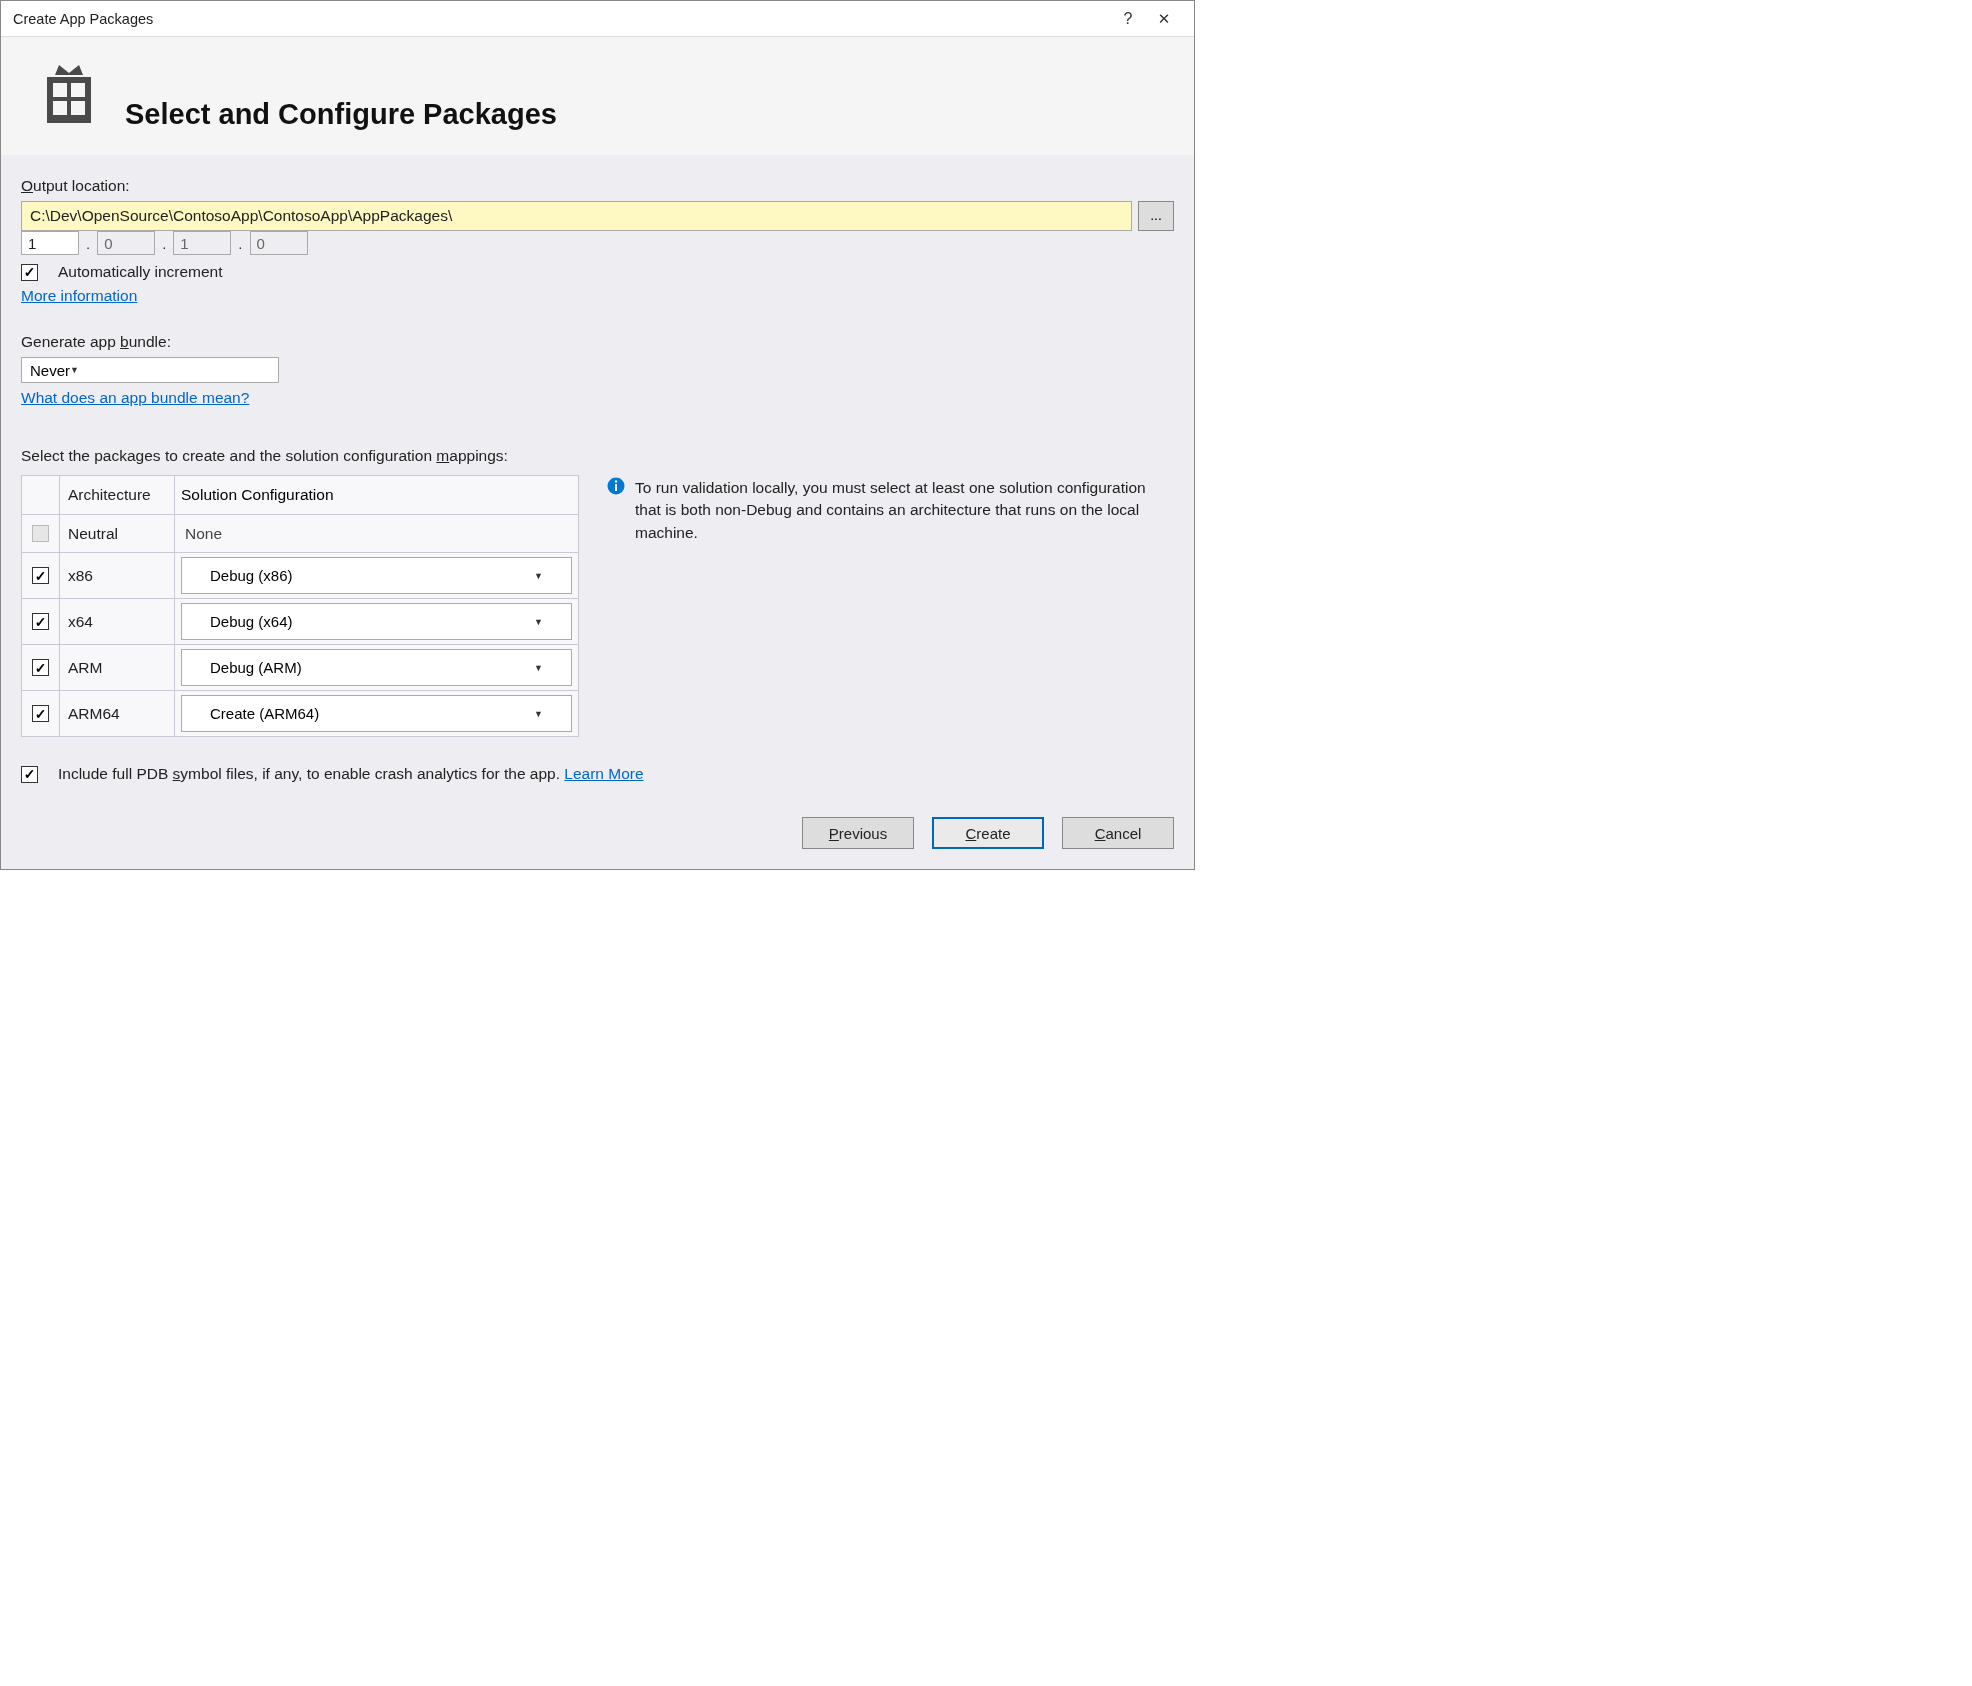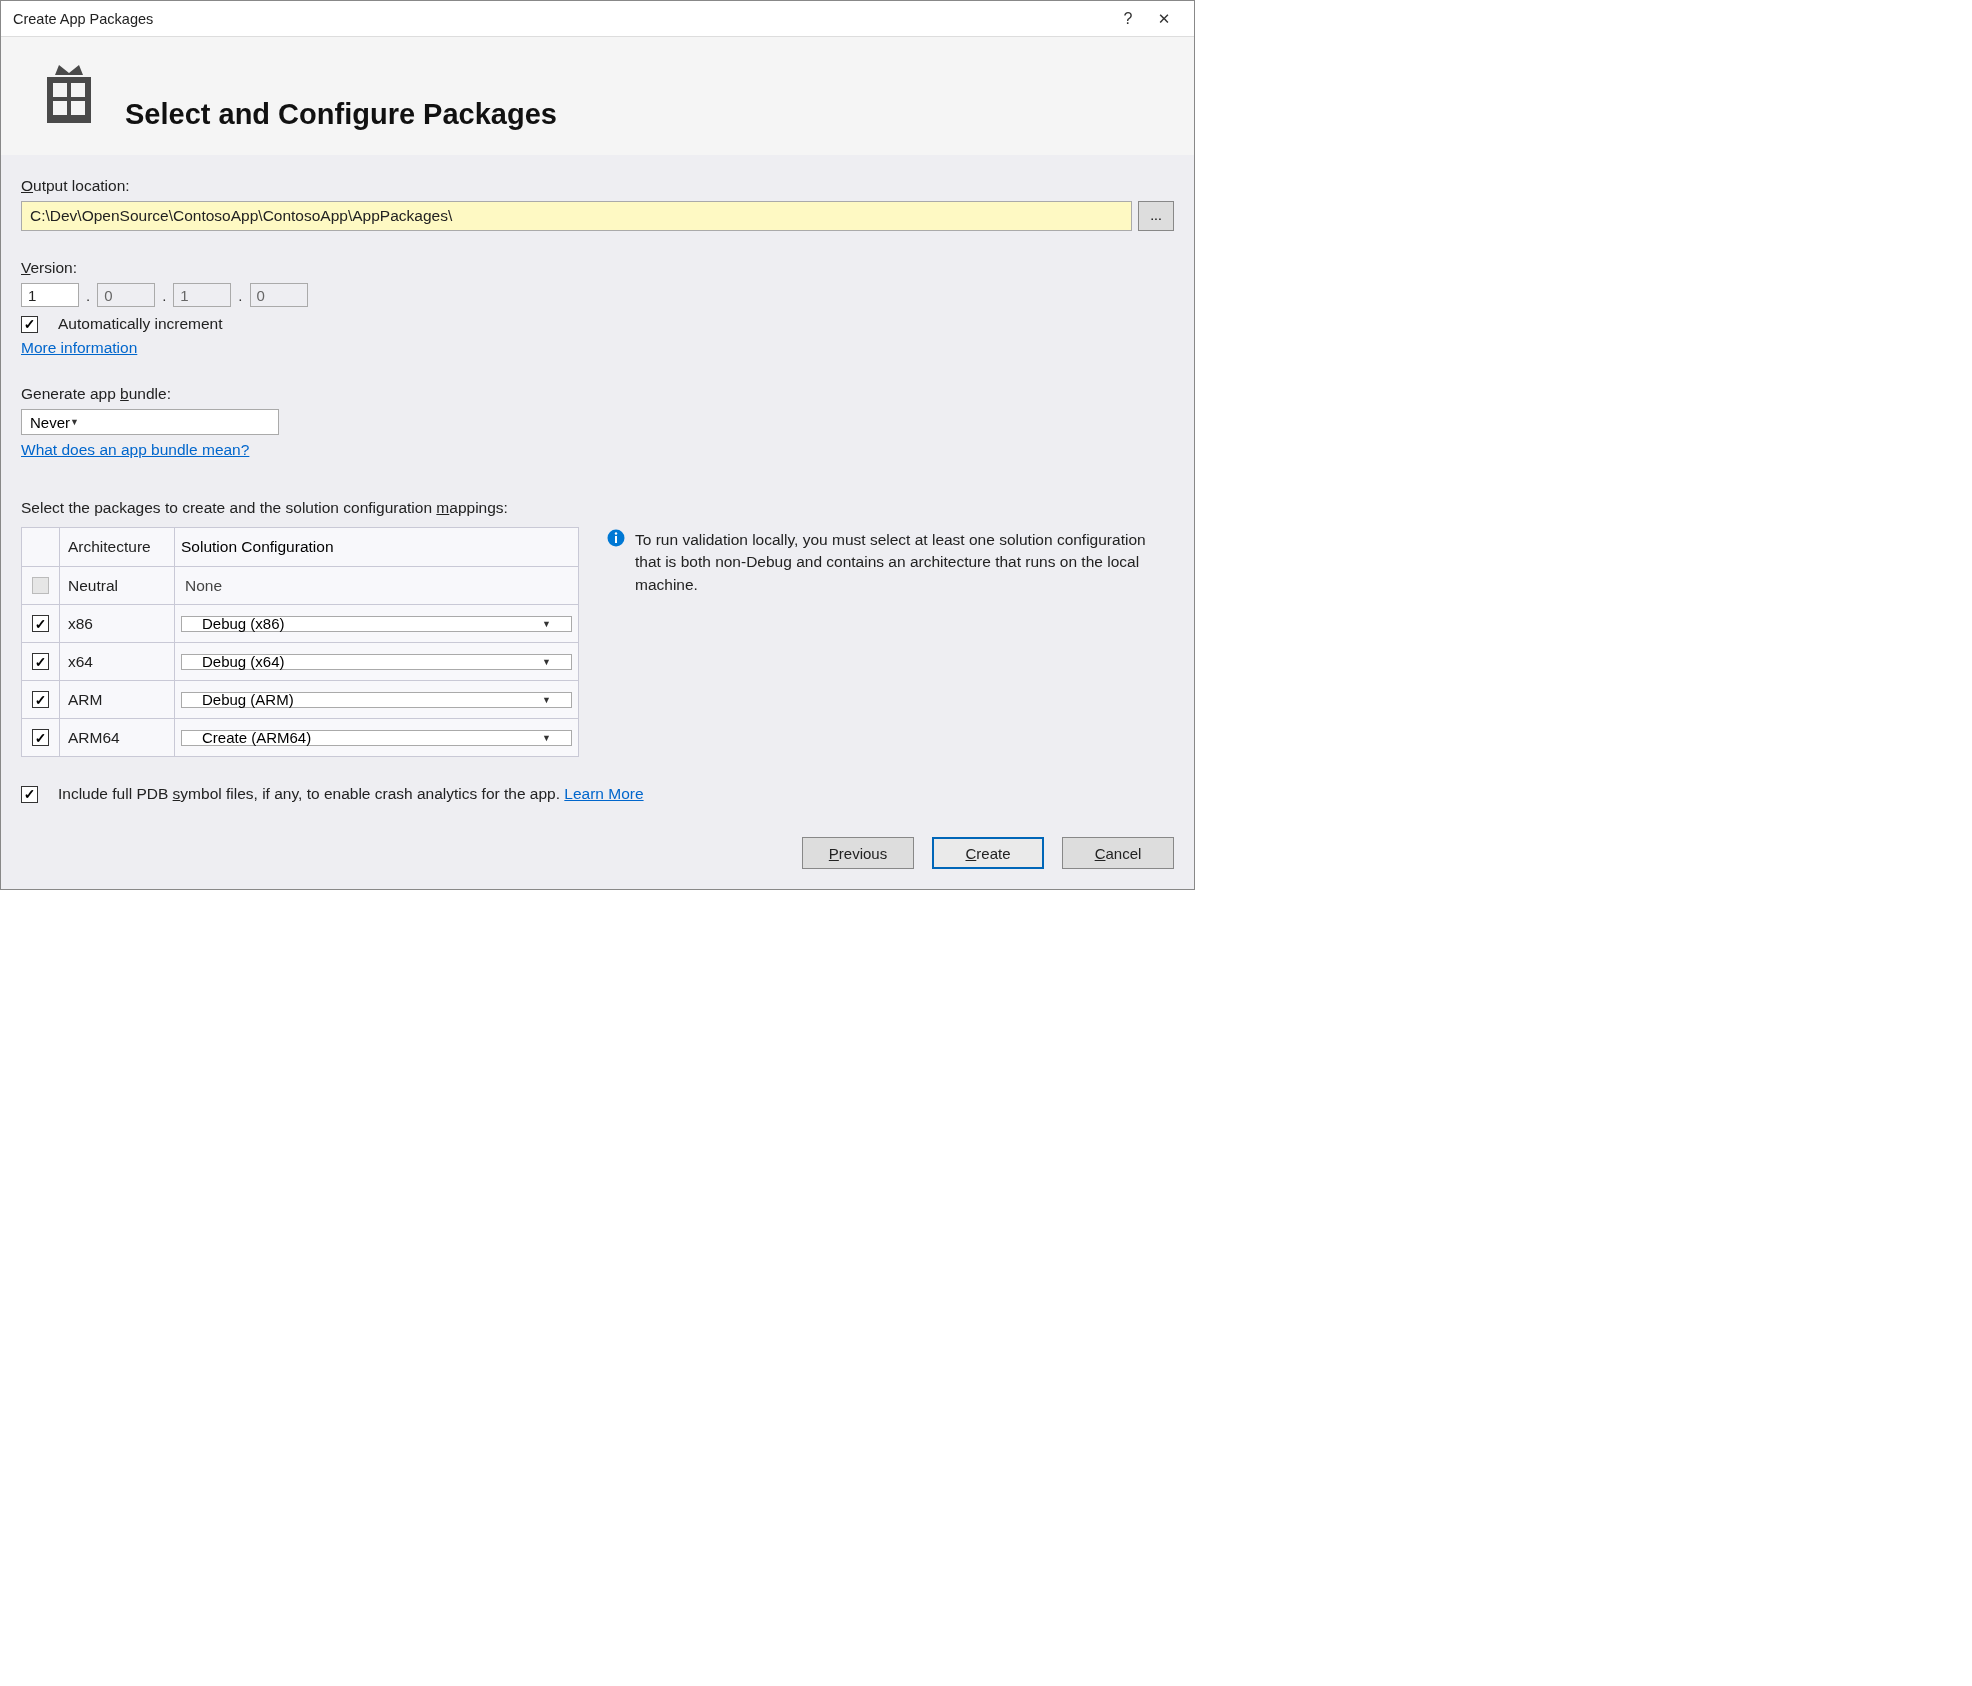--- a/index.html
+++ b/index.html
@@ -207,27 +207,27 @@
       align-items: center;
       padding: 4px 6px;
       font-size: 15.5px;
     }
     .col-config .italic {
       color: #444;
       padding-left: 4px;
     }
     .config-select {
       width: 100%;
-      height: 16px;
+      height: 37px;
       border: 1px solid #aaa;
       background: #fff;
       display: flex;
       align-items: center;
       justify-content: space-between;
-      padding: 0 20px;
+      padding: 0 28px;
       font-size: 15px;
       cursor: pointer;
     }
     .info-pane {
       flex: 1;
       display: flex;
       gap: 10px;
       font-size: 15.5px;
       color: #222;
       line-height: 1.45;
@@ -293,23 +293,20 @@
   <div class="content">
 
     <div class="field-label">
       <span class="u">O</span>utput location:
     </div>
     <div class="row">
       <input class="path-input" value="C:\Dev\OpenSource\ContosoApp\ContosoApp\AppPackages\" style="">
       <div class="browse-btn">...</div>
     </div>
 
-    <div class="field-label mt-md">
-      <span class="u">V</span>ersion:
-    </div>
     <div class="row">
       <input class="ver-box" value="1" style="">
       <span class="dot">.</span>
       <input class="ver-box ro" readonly="" value="0" style="">
       <span class="dot">.</span>
       <input class="ver-box ro" readonly="" value="1" style="">
       <span class="dot">.</span>
       <input class="ver-box ro" readonly="" value="0" style="">
     </div>
     <div class="checkbox-row">

